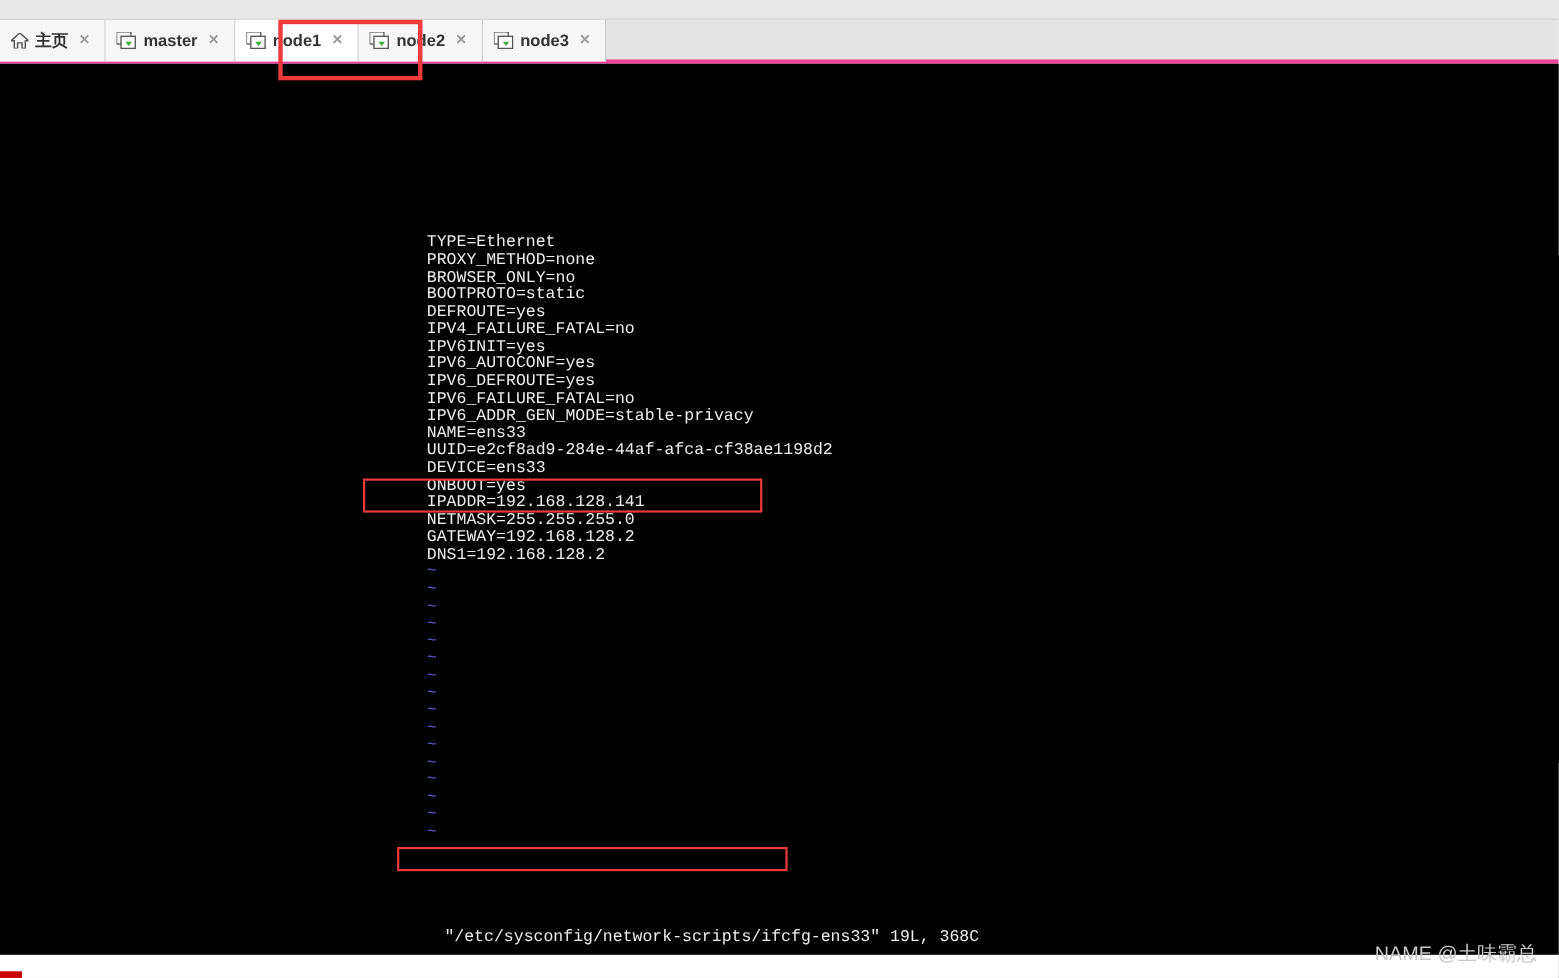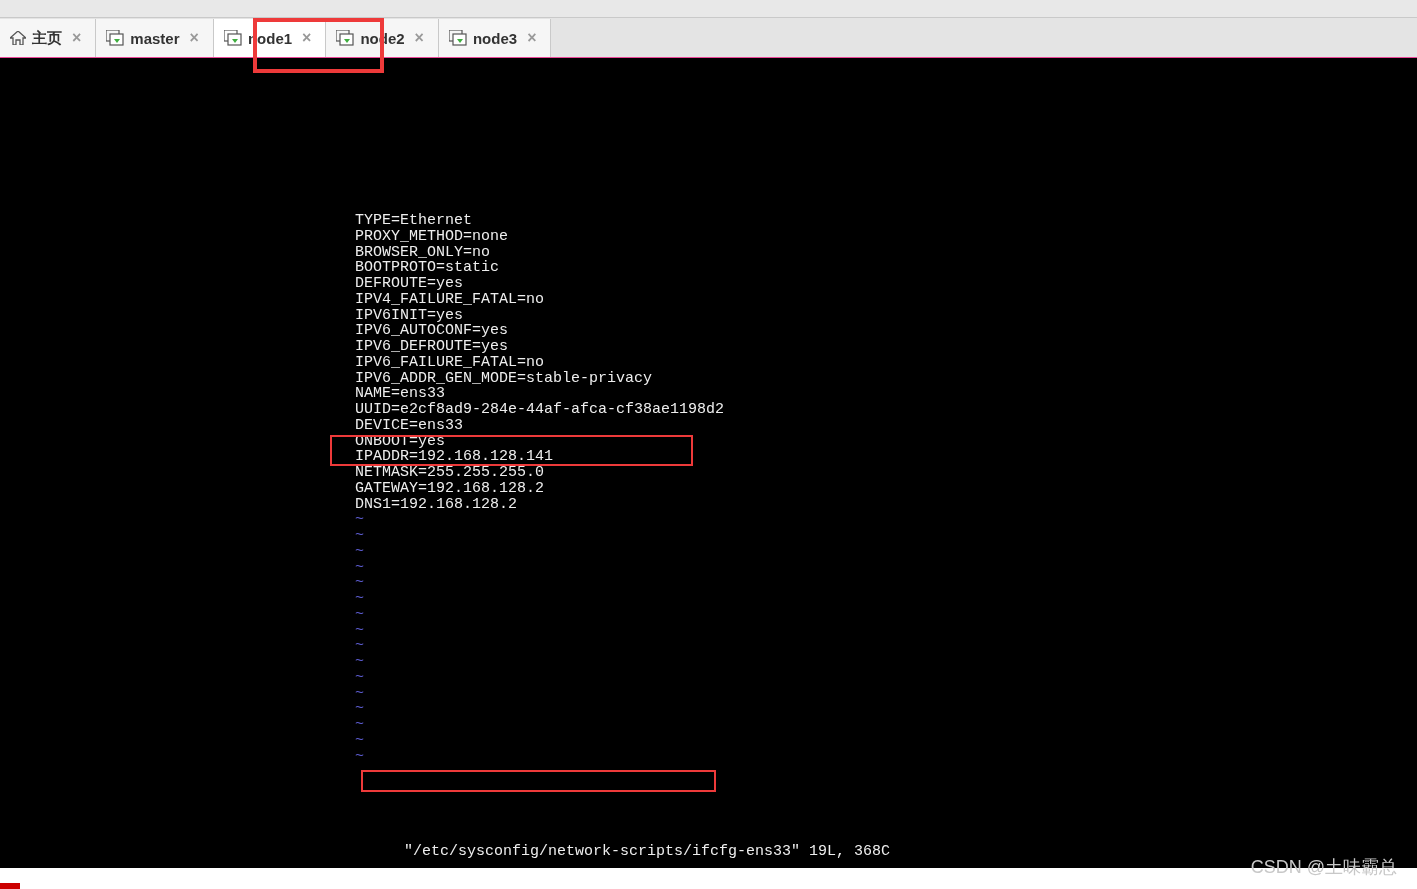--- a/index.html
+++ b/index.html
@@ -1,29 +1,29 @@
 <!DOCTYPE html>
 <html><head>
 <meta charset="utf-8">
 <style>
   * { margin: 0; padding: 0; box-sizing: border-box; }
   html, body { width: 1417px; height: 889px; font-family: "Microsoft YaHei", Arial, sans-serif; background: #fff; overflow: hidden; }
   .top-gray { height: 18px; background: #e8e8e8; border-bottom: 1px solid #c9c9c9; }
-  .tab-bar { height: 40px; background: #e4e4e4; display: flex; align-items: flex-end; border-bottom: 1px solid #ec4899; }
+  .tab-bar { height: 40px; background: #e4e4e4; display: flex; align-items: center; border-bottom: 4px solid #ec4899; }
   .tab { display: flex; align-items: center; padding: 0 10px; border-right: 1px solid #c9c9c9; background: #f6f6f6; cursor: pointer; position: relative; height: 38px; margin-top: 2px; gap: 6px; font-weight: bold; }
   .tab.active { background: #fff; font-weight: bold; }
   .tab.home { font-weight: bold; }
   .tab-label { font-size: 15px; color: #333; }
   .tab-close { font-size: 16px; color: #999; padding: 0 4px; cursor: pointer; }
   .home-icon { width: 16px; height: 14px; display: inline-block; }
   .vm-icon { width: 18px; height: 16px; display: inline-block; position: relative; }
   .highlight-tab { position: absolute; left: 253px; top: 18px; width: 131px; height: 55px; border: 4px solid #ee3a3a; pointer-events: none; z-index: 50; }
 
   .terminal { position: absolute; left: 0; top: 58px; width: 1417px; height: 810px; background: #000; color: #eee; font-family: "Consolas","Courier New",monospace; font-size: 15px; line-height: 1.05; }
-  .term-content { position: absolute; left: 355px; top: 155px; white-space: pre; }
+  .term-content { position: absolute; left: 388px; top: 155px; white-space: pre; }
   .tilde { color: #5f5fd7; }
   .highlight-ip { position: absolute; left: 330px; top: 435px; width: 363px; height: 31px; border: 2px solid #ee3a3a; pointer-events: none; z-index: 40; }
   .highlight-path { position: absolute; left: 361px; top: 770px; width: 355px; height: 22px; border: 2px solid #ee3a3a; pointer-events: none; z-index: 40; }
   .status-line { position: absolute; left: 368px; top: 770px; white-space: pre; font-family: "Consolas","Courier New",monospace; font-size: 15px; }
 
   .watermark { position: absolute; right: 20px; bottom: 10px; color: #c8c8c8; font-size: 18px; font-family: "Microsoft YaHei", Arial; z-index: 60; }
   .red-dot { position:absolute; left:0; bottom:0; width:20px; height:6px; background:#c00; z-index:60;}
 </style>
 </head>
 <body>
@@ -130,14 +130,14 @@
 <span class="tilde">~</span>
 </div>
   <div class="status-line">
     <span>"/etc/sysconfig/network-scripts/ifcfg-ens33"</span><span> 19L, 368C</span>
   </div>
 </div>
 
 <div class="highlight-ip"></div>
 <div class="highlight-path"></div>
 
-<div class="watermark">CSDN @土味霸总</div>
+<div class="watermark">NAME @土味霸总</div>
 <div class="red-dot"></div>
 
 </body></html>

